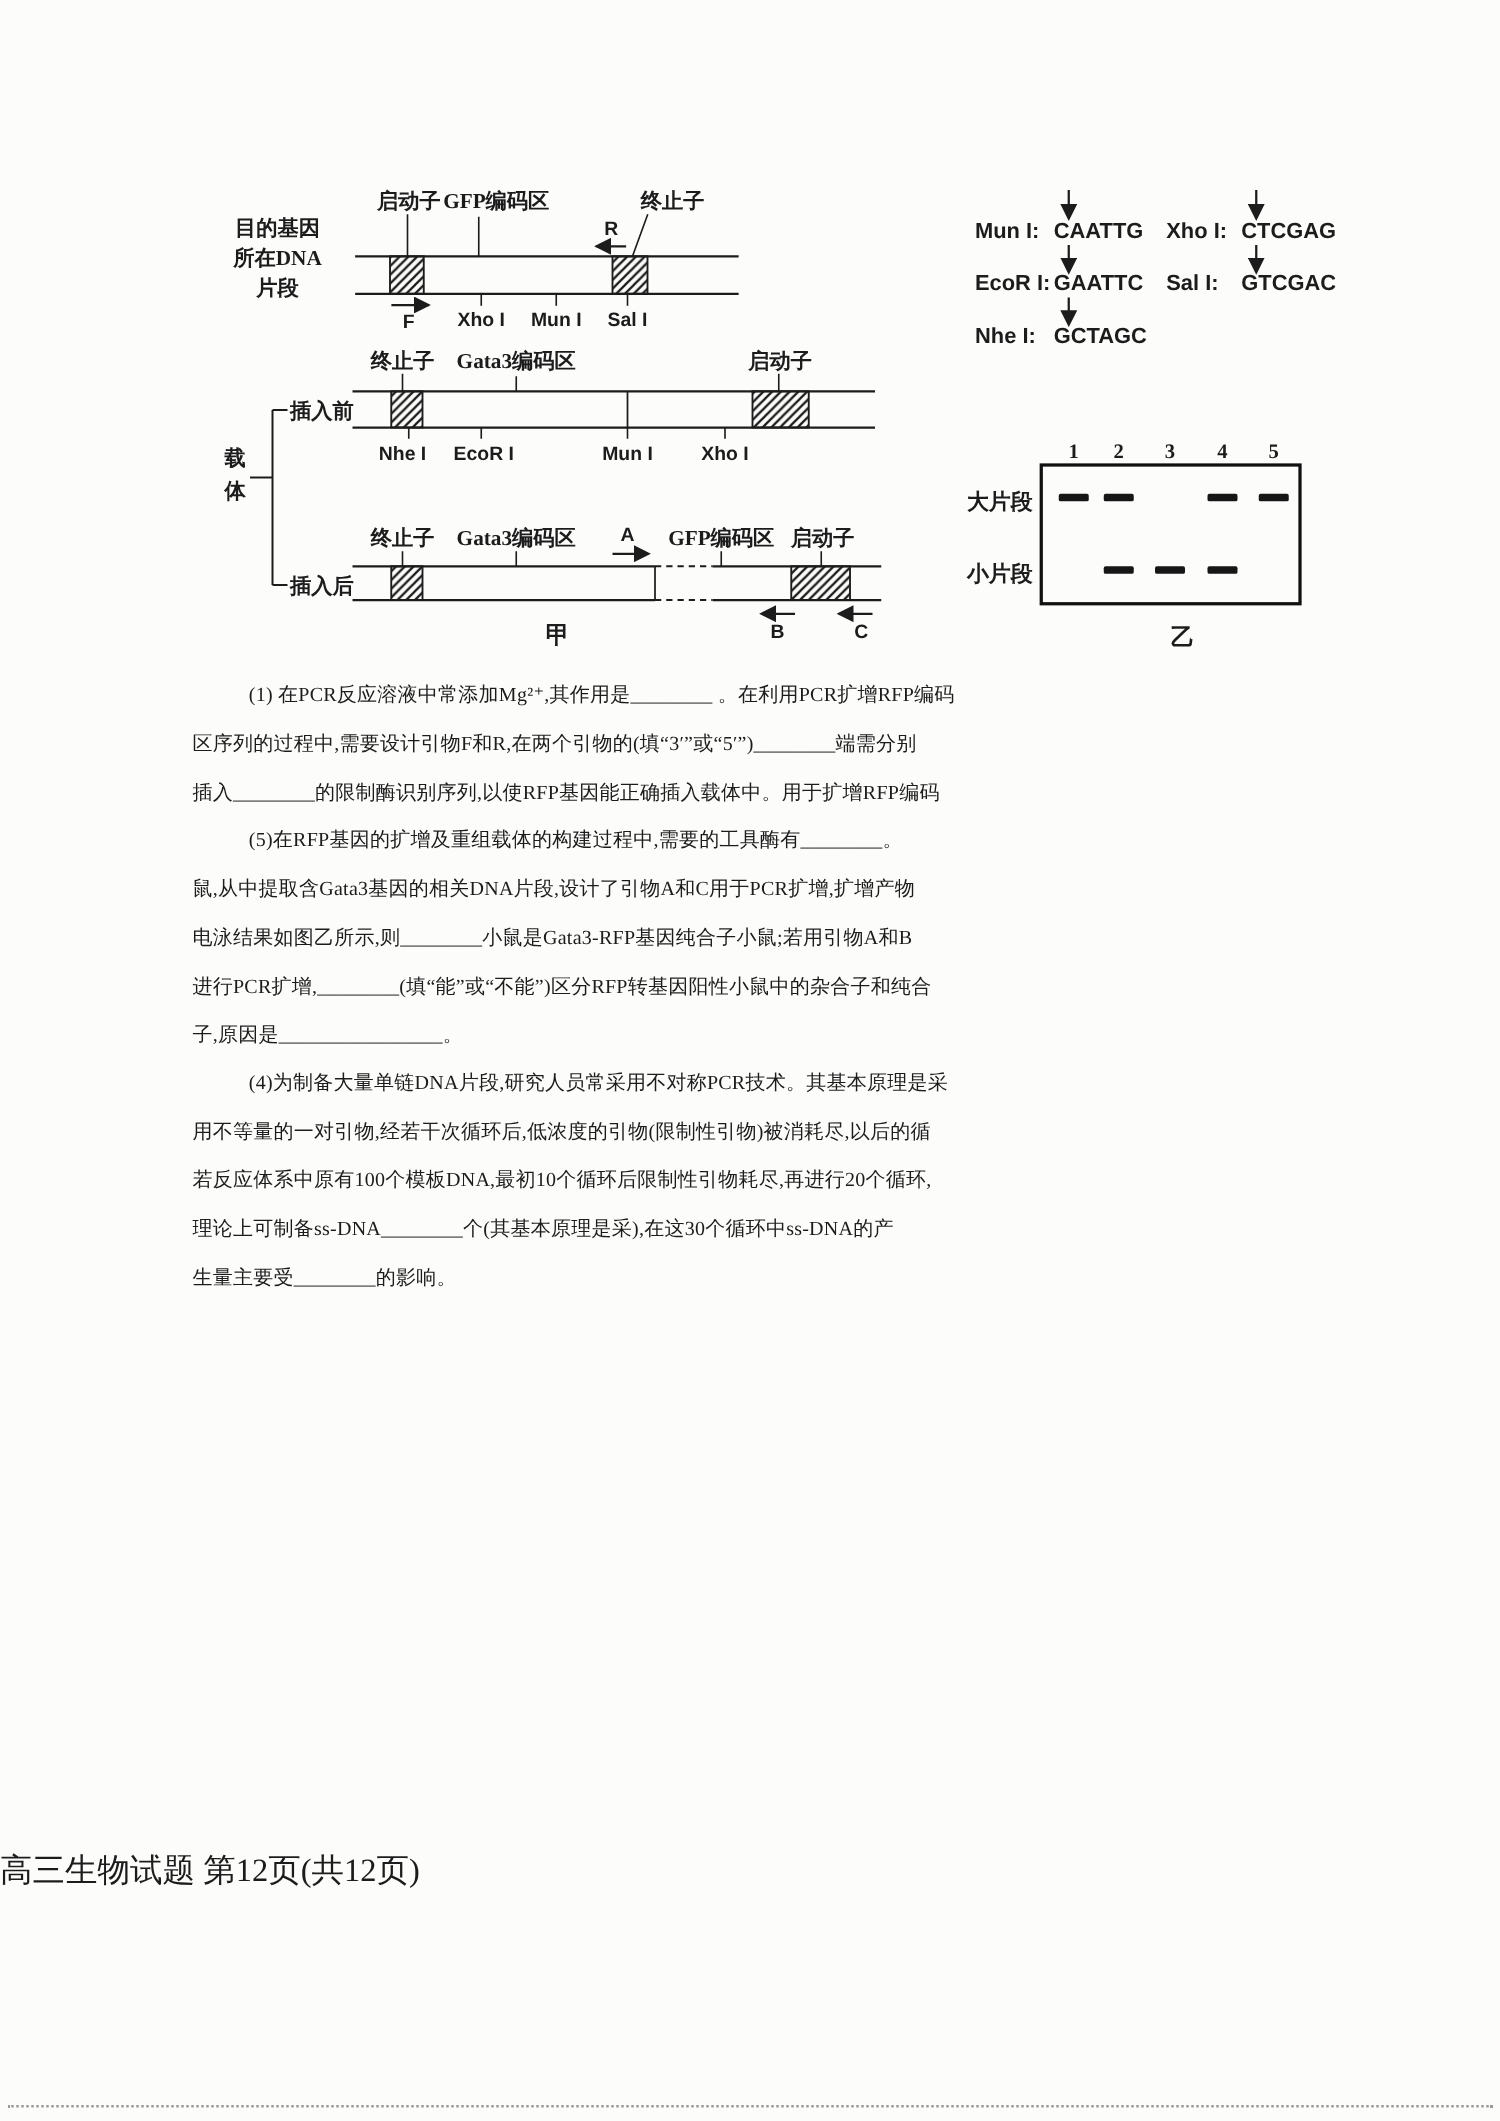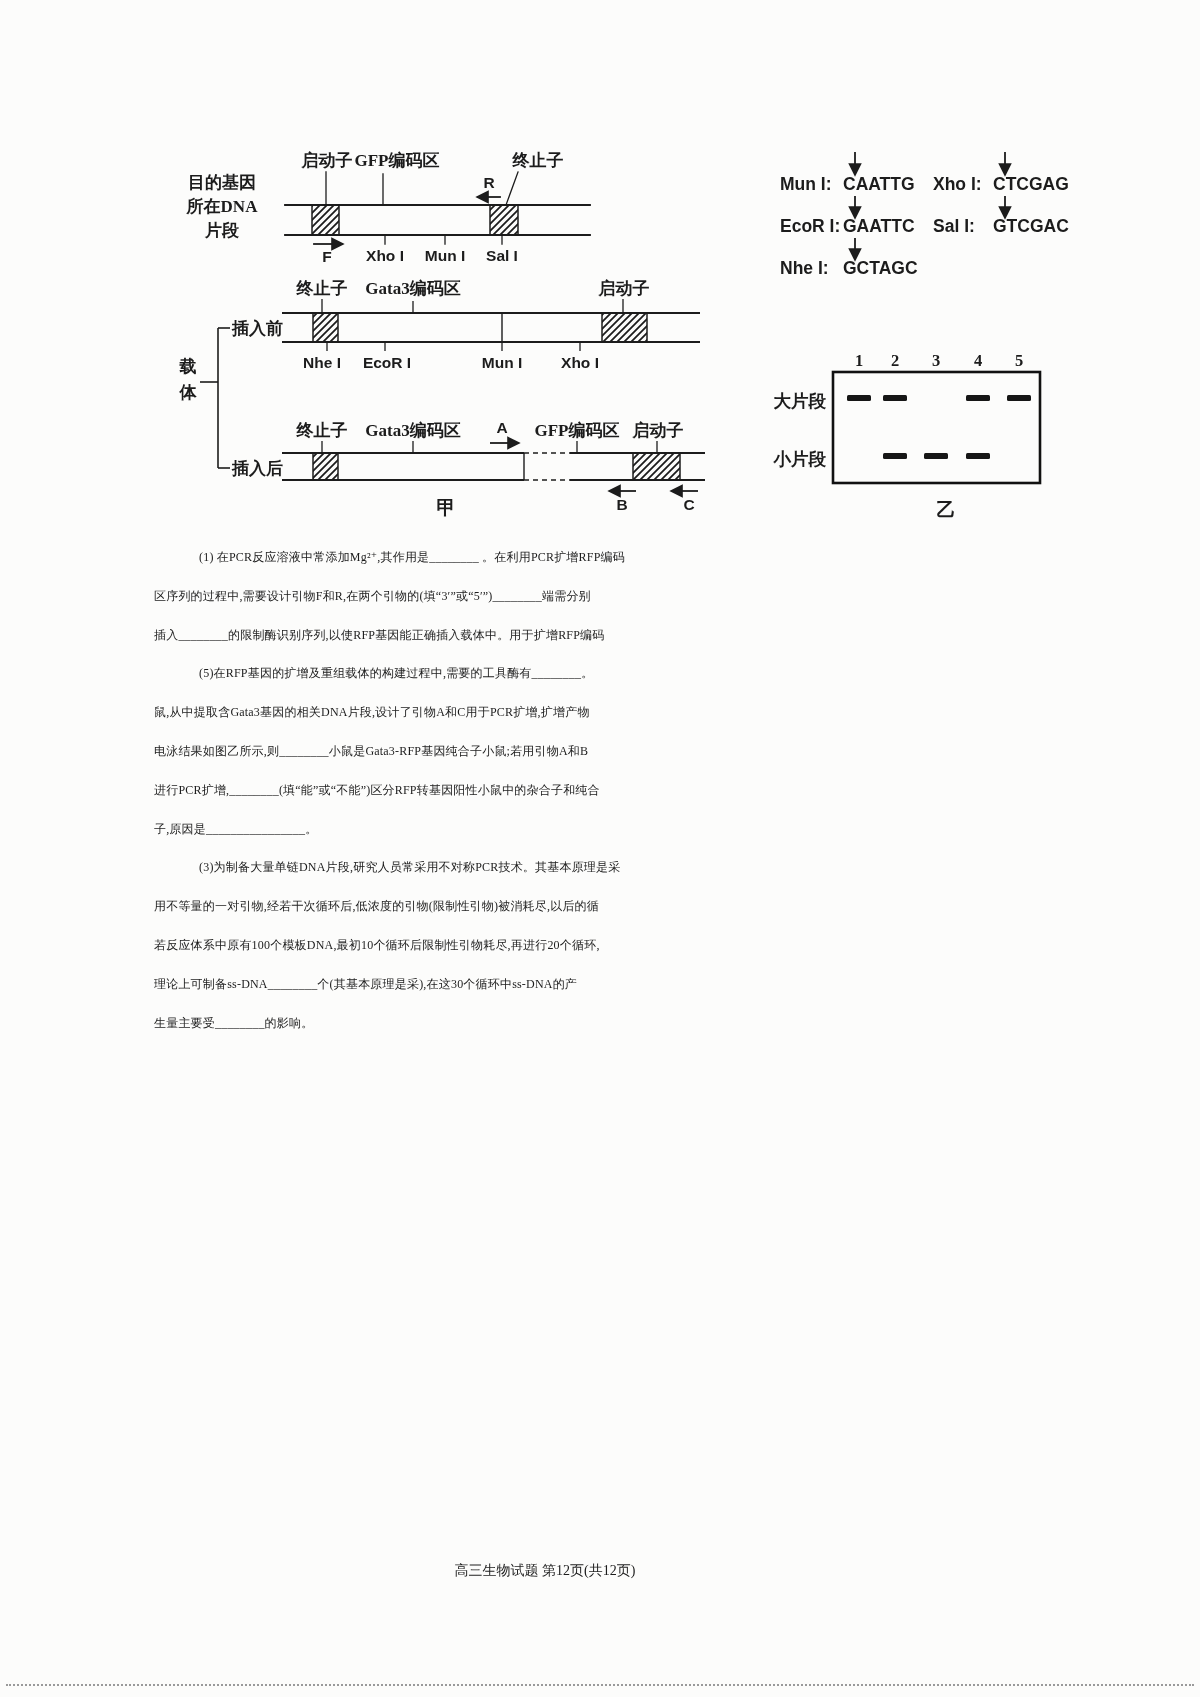--- a/index.html
+++ b/index.html
@@ -7,25 +7,25 @@
   .page{position:relative;width:1200px;height:1697px;background:#fcfcfb;margin:0 auto;
         overflow:hidden;color:#1c1c1c;font-family:"Liberation Serif","DejaVu Serif",serif;}
   svg text{fill:#1c1c1c;}
   .cjk{font-size:17px;font-weight:600;font-family:"Liberation Serif","DejaVu Serif",serif;}
   .site{font-size:15.5px;font-weight:600;font-family:"Liberation Sans","DejaVu Sans",sans-serif;}
   .enz{font-size:17.5px;font-weight:700;font-family:"Liberation Sans","DejaVu Sans",sans-serif;}
   .lane{font-size:16.5px;font-weight:600;}
   .gelL{font-size:17.5px;font-weight:700;}
   .cap{font-size:19px;font-weight:700;}
   .figure{position:absolute;left:150px;top:130px;width:940px;height:390px;}
-  .qtext{position:absolute;left:154px;top:538px;width:930px;font-size:12px;line-height:38.8px;
+  .qtext{position:absolute;left:154px;top:538px;width:930px;font-size:16px;line-height:38.8px;
          letter-spacing:0.2px;white-space:nowrap;}
   .qtext .ln{height:38.8px;}
   .qtext .indent{text-indent:45px;}
-  .footer{position:absolute;left:0;top:1562px;width:1090px;text-align:center;font-size:14px;}
+  .footer{position:absolute;left:0;top:1479px;width:1090px;font-size:26px;}
   .cutline{position:absolute;left:6px;right:6px;top:1684px;border-top:2px dotted #9a9a9a;height:0;}
 </style>
 </head>
 <body>
 
 <div class="page">
 
   <svg class="figure" viewBox="0 0 940 390" xmlns="http://www.w3.org/2000/svg">
     <defs>
       <pattern id="hatch" width="7" height="7" patternUnits="userSpaceOnUse">
@@ -183,21 +183,21 @@
 
   <div class="qtext">
     <div class="ln indent">(1) 在PCR反应溶液中常添加Mg²⁺,其作用是________ 。在利用PCR扩增RFP编码</div>
     <div class="ln">区序列的过程中,需要设计引物F和R,在两个引物的(填“3′”或“5′”)________端需分别</div>
     <div class="ln">插入________的限制酶识别序列,以使RFP基因能正确插入载体中。用于扩增RFP编码</div>
     <div class="ln indent">(5)在RFP基因的扩增及重组载体的构建过程中,需要的工具酶有________。</div>
     <div class="ln">鼠,从中提取含Gata3基因的相关DNA片段,设计了引物A和C用于PCR扩增,扩增产物</div>
     <div class="ln">电泳结果如图乙所示,则________小鼠是Gata3-RFP基因纯合子小鼠;若用引物A和B</div>
     <div class="ln">进行PCR扩增,________(填“能”或“不能”)区分RFP转基因阳性小鼠中的杂合子和纯合</div>
     <div class="ln">子,原因是________________。</div>
-    <div class="ln indent">(3)为制备大量单链DNA片段,研究人员常采用不对称PCR技术。其基本原理是采</div>
+    <div class="ln indent">(4)为制备大量单链DNA片段,研究人员常采用不对称PCR技术。其基本原理是采</div>
     <div class="ln">用不等量的一对引物,经若干次循环后,低浓度的引物(限制性引物)被消耗尽,以后的循</div>
     <div class="ln">若反应体系中原有100个模板DNA,最初10个循环后限制性引物耗尽,再进行20个循环,</div>
     <div class="ln">理论上可制备ss-DNA________个(其基本原理是采),在这30个循环中ss-DNA的产</div>
     <div class="ln">生量主要受________的影响。</div>
   </div>
 
   <div class="footer">高三生物试题  第12页(共12页)</div>
   <div class="cutline"></div>
 </div>
 

